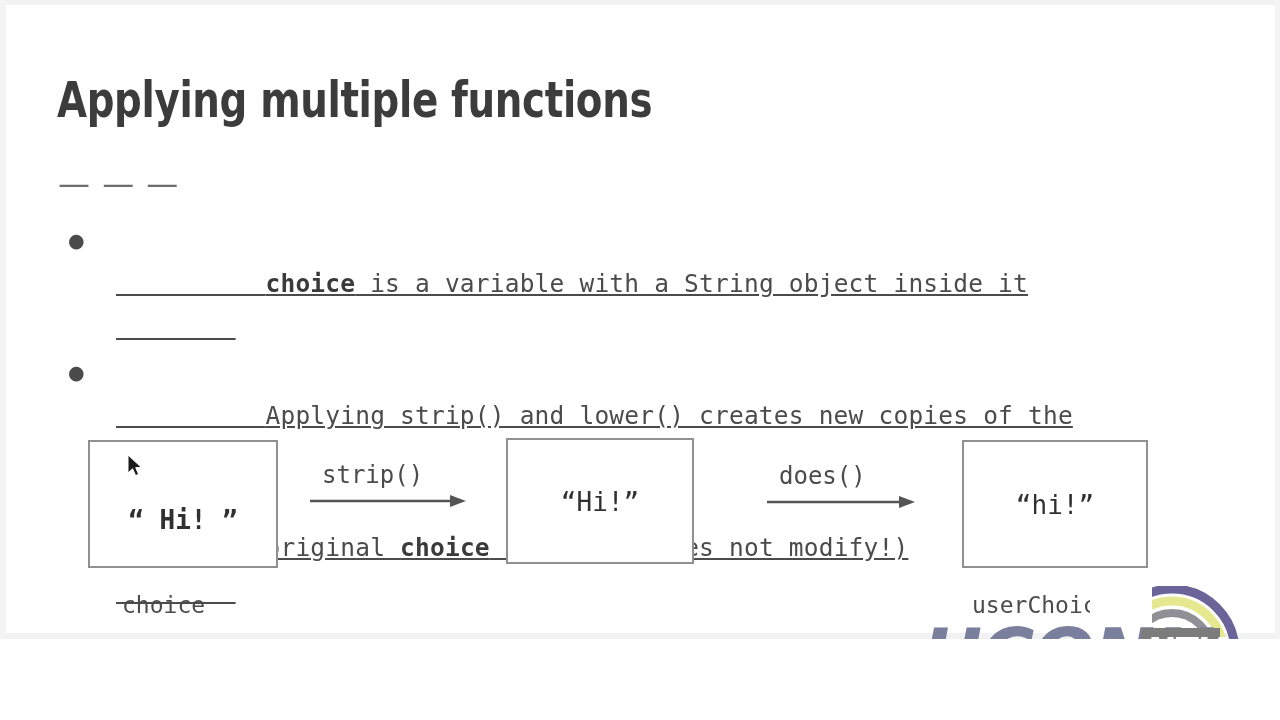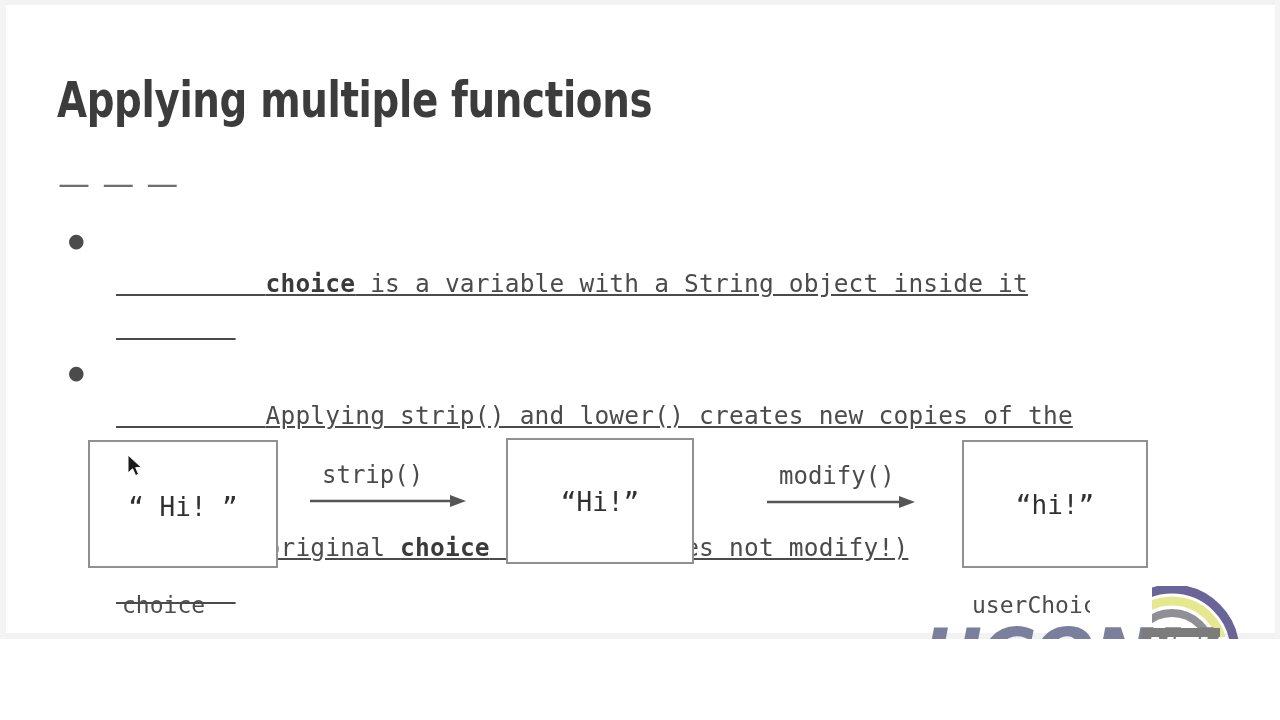--- a/index.html
+++ b/index.html
@@ -104,21 +104,21 @@
     position: absolute;
     font-family: "DejaVu Sans Mono", "Liberation Mono", monospace;
     font-size: 23px;
     line-height: 34px;
     color: #4b4b4b;
     white-space: pre;
   }
 
   
   .box-choice   { left: 88px;  top: 440px; width: 190px; height: 128px; }
-  .val-choice   { top: 492px; }
+  .val-choice   { top: 505px; font-weight: bold; }
   .cap-choice   { left: 122px; top: 588px; }
   
   .box-newarea  { left: 506px; top: 438px; width: 188px; height: 126px; }
   .val-newarea  { top: 487px; }
   .cap-newarea  { left: 512px; top: 586px; }
   
   .box-user     { left: 962px; top: 440px; width: 186px; height: 128px; }
   .val-user     { top: 490px; }
   .cap-user     { left: 972px; top: 588px; }
 
@@ -188,21 +188,21 @@
 
     <div class="arrow-label arrow-strip-label">strip()</div>
     <svg class="arrow-svg arrow-strip" width="160" height="18" viewBox="0 0 160 18">
       <line x1="2" y1="9" x2="142" y2="9" stroke="#555555" stroke-width="2.4"></line>
       <polygon points="142,3 158,9 142,15" fill="#555555"></polygon>
     </svg>
 
     <div class="mem-box box-newarea"></div>
     <div class="mem-value val-newarea" style="left:506px; width:188px;">“Hi!”</div>
 
-    <div class="arrow-label arrow-lower-label">modify()</div>
+    <div class="arrow-label arrow-lower-label">does()</div>
     <svg class="arrow-svg arrow-lower" width="152" height="18" viewBox="0 0 152 18">
       <line x1="2" y1="9" x2="134" y2="9" stroke="#555555" stroke-width="2.4"></line>
       <polygon points="134,3 150,9 134,15" fill="#555555"></polygon>
     </svg>
 
     <div class="mem-box box-user"></div>
     <div class="mem-value val-user" style="left:962px; width:186px;">“hi!”</div>
     <div class="mem-caption cap-user" style="white-space: pre;">userChoice</div>
 
   </div>

